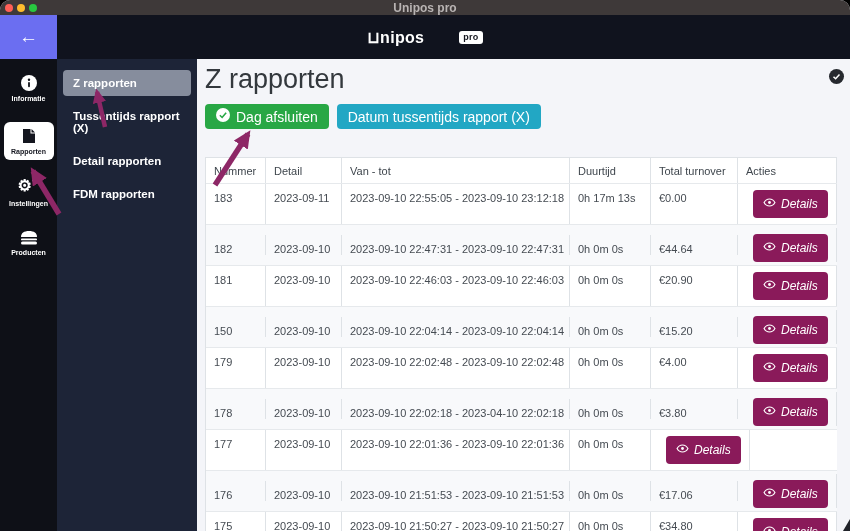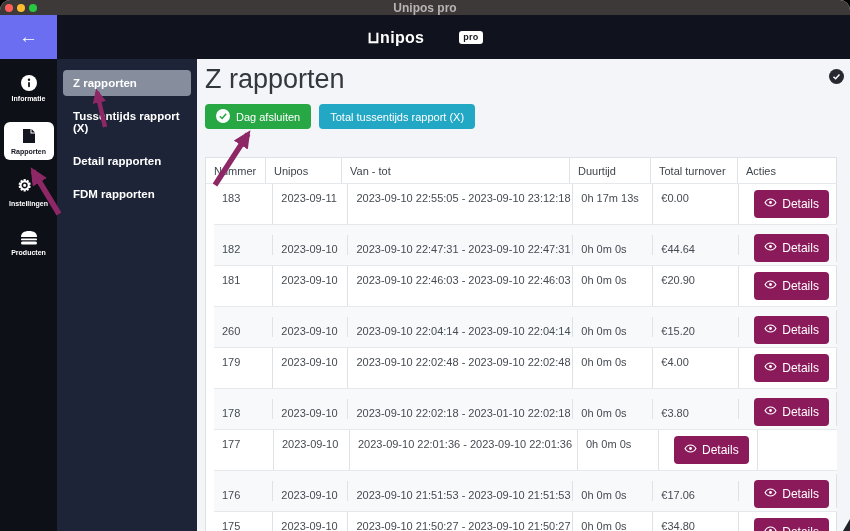--- a/index.html
+++ b/index.html
@@ -51,42 +51,42 @@
   .submenu-item.sel { background:#868d9d; }
 
   
   .main { position:relative; flex:1; background:#f4f5f9; }
   .page-title { position:absolute; left:8px; top:5px; font-size:27px;
                 font-weight:400; color:#33383d; }
   .check-badge { position:absolute; right:6px; top:10px; width:15px; height:15px;
                  border-radius:50%; background:#26292f; display:flex;
                  align-items:center; justify-content:center; }
   .btn-row { position:absolute; left:8px; top:45px; display:flex; gap:8px; }
-  .btn { border:none; border-radius:4px; color:#fff; font-size:11px;
+  .btn { border:none; border-radius:4px; color:#fff; font-size:14px;
          height:25px; padding:0 11px; display:flex; align-items:center; gap:6px;
          cursor:pointer; font-family:inherit; }
   .btn-green { background:#28a745; }
   .btn-teal  { background:#22a7c4; }
 
   
   .ztable { position:absolute; left:8px; top:98px; width:632px; background:#fff;
             border-top:1px solid #dee2e6; border-left:1px solid #dee2e6; }
   .t-head, .t-row { display:flex; border-bottom:1px solid #e6e9ec; }
   .t-head { height:26px; }
-  .t-row { height:41px;margin-left:8px; }
+  .t-row { height:41px; }
   .t-row.odd { background:#f8f9fb;align-items:center; }
   .cell { border-right:1px solid #dee2e6; padding:8px 8px 0 8px; font-size:11px;
           color:#454b52; overflow:hidden; white-space:nowrap; }
   .t-head .cell { padding-top:7px; color:#3f464d; }
   .c1 { width:60px; } .c2 { width:76px; } .c3 { width:228px; }
   .c4 { width:81px; } .c5 { width:87px; } .c6 { width:99px; }
   .actions { padding:6px 0 0 15px; }
   .details-btn { background:#8a1a5a; border:none; border-radius:4px; color:#fff;
                  font-size:12px; height:28px; padding:0 10px; display:flex;
-                 align-items:center; gap:5px; cursor:pointer; font-family:inherit; }
+                 align-items:center; gap:5px; cursor:pointer; font-family:inherit;font-style:italic; }
 
   
   .overlay { position:absolute; inset:0; width:850px; height:531px;
              pointer-events:none; z-index:50; }
 
   
   .cursor-frag { position:absolute; right:0; bottom:0; width:0; height:0;
                  border-left:7px solid transparent; border-bottom:12px solid #202329; }
 </style>
 </head>
@@ -179,28 +179,28 @@
         <button class="btn btn-green">
           <span>
             <svg width="14" height="14" viewBox="0 0 16 16">
               <circle cx="8" cy="8" r="8" fill="#fff"></circle>
               <path d="M4.4 8.3 L7 10.8 L11.6 5.3" stroke="#28a745" stroke-width="1.8" fill="none"></path>
             </svg>
           </span>
           <span>Dag afsluiten</span>
         </button>
         <button class="btn btn-teal">
-          <span>Total tussentijds rapport (X)</span>
+          <span>Datum tussentijds rapport (X)</span>
         </button>
       </div>
 
       <div class="ztable">
         <div class="t-head">
           <div class="cell c1">Nummer</div>
-          <div class="cell c2">Unipos</div>
+          <div class="cell c2">Detail</div>
           <div class="cell c3">Van - tot</div>
           <div class="cell c4">Duurtijd</div>
           <div class="cell c5">Total turnover</div>
           <div class="cell c6">Acties</div>
         </div>
         <div>
             <div class="t-row">
     <div class="cell c1">183</div>
     <div class="cell c2">2023-09-11</div>
     <div class="cell c3">2023-09-10 22:55:05 - 2023-09-10 23:12:18</div>
@@ -248,21 +248,21 @@
           <svg width="13" height="13" viewBox="0 0 24 24" fill="none" stroke="#fff" stroke-width="2.2">
             <path d="M2 12 S5.5 5.5 12 5.5 S22 12 22 12 S18.5 18.5 12 18.5 S2 12 2 12 Z"></path>
             <circle cx="12" cy="12" r="2.6" fill="#fff" stroke="none"></circle>
           </svg>
         </span>
         <span>Details</span>
       </button>
     </div>
   </div>
             <div class="t-row odd">
-    <div class="cell c1">260</div>
+    <div class="cell c1">150</div>
     <div class="cell c2">2023-09-10</div>
     <div class="cell c3">2023-09-10 22:04:14 - 2023-09-10 22:04:14</div>
     <div class="cell c4">0h 0m 0s</div>
     <div class="cell c5">€15.20</div>
     <div class="cell c6 actions">
       <button class="details-btn">
         <span>
           <svg width="13" height="13" viewBox="0 0 24 24" fill="none" stroke="#fff" stroke-width="2.2">
             <path d="M2 12 S5.5 5.5 12 5.5 S22 12 22 12 S18.5 18.5 12 18.5 S2 12 2 12 Z"></path>
             <circle cx="12" cy="12" r="2.6" fill="#fff" stroke="none"></circle>
@@ -286,21 +286,21 @@
             <circle cx="12" cy="12" r="2.6" fill="#fff" stroke="none"></circle>
           </svg>
         </span>
         <span>Details</span>
       </button>
     </div>
   </div>
             <div class="t-row odd">
     <div class="cell c1">178</div>
     <div class="cell c2">2023-09-10</div>
-    <div class="cell c3">2023-09-10 22:02:18 - 2023-01-10 22:02:18</div>
+    <div class="cell c3">2023-09-10 22:02:18 - 2023-04-10 22:02:18</div>
     <div class="cell c4">0h 0m 0s</div>
     <div class="cell c5">€3.80</div>
     <div class="cell c6 actions">
       <button class="details-btn">
         <span>
           <svg width="13" height="13" viewBox="0 0 24 24" fill="none" stroke="#fff" stroke-width="2.2">
             <path d="M2 12 S5.5 5.5 12 5.5 S22 12 22 12 S18.5 18.5 12 18.5 S2 12 2 12 Z"></path>
             <circle cx="12" cy="12" r="2.6" fill="#fff" stroke="none"></circle>
           </svg>
         </span>

